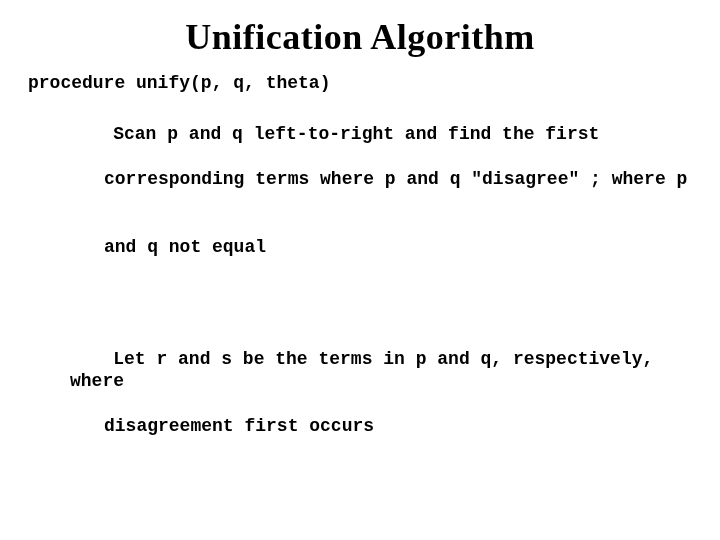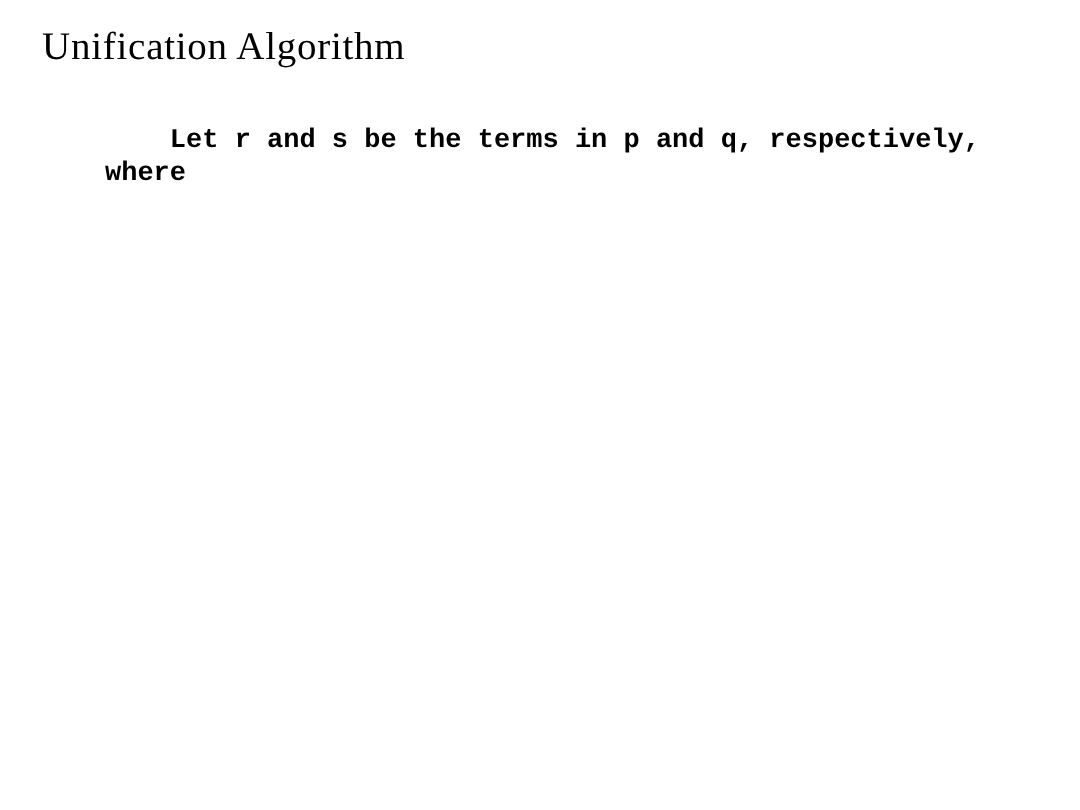--- a/index.html
+++ b/index.html
@@ -9,22 +9,23 @@
     height: 540px;
     background: #ffffff;
     font-family: "Times New Roman", Times, serif;
     color: #000000;
     overflow: hidden;
   }
   .slide {
     padding: 12px 28px 20px 28px;
   }
   .title {
-    font-size: 26px;
-    font-weight: normal;
+    font-size: 36px;
+    text-align: center;
+    font-weight: bold;
     margin: 4px 0 14px 0;
     letter-spacing: 0.5px;
   }
   .proc {
     font-family: "Courier New", Courier, monospace;
     font-size: 18px;
     font-weight: bold;
     line-height: 1.25;
     margin: 0 0 6px 0;
     white-space: pre-wrap;
@@ -45,20 +46,27 @@
     display: block;
   }
 </style>
 </head>
 <body>
 
 <div class="slide">
 
   <div class="title">Unification Algorithm</div>
 
+  <div class="proc">procedure unify(p, q, theta)</div>
 
+  <div class="block">
+    <span>Scan p and q left-to-right and find the first</span>
+    <span class="indent">corresponding terms where p and q "disagree" ; where p</span>
+    <span class="indent">and q not equal</span>
+  </div>
 
 
   <div class="block">
     <span>Let r and s be the terms in p and q, respectively, where</span>
+    <span class="indent">disagreement first occurs</span>
   </div>
 
 </div>
 
 </body></html>

